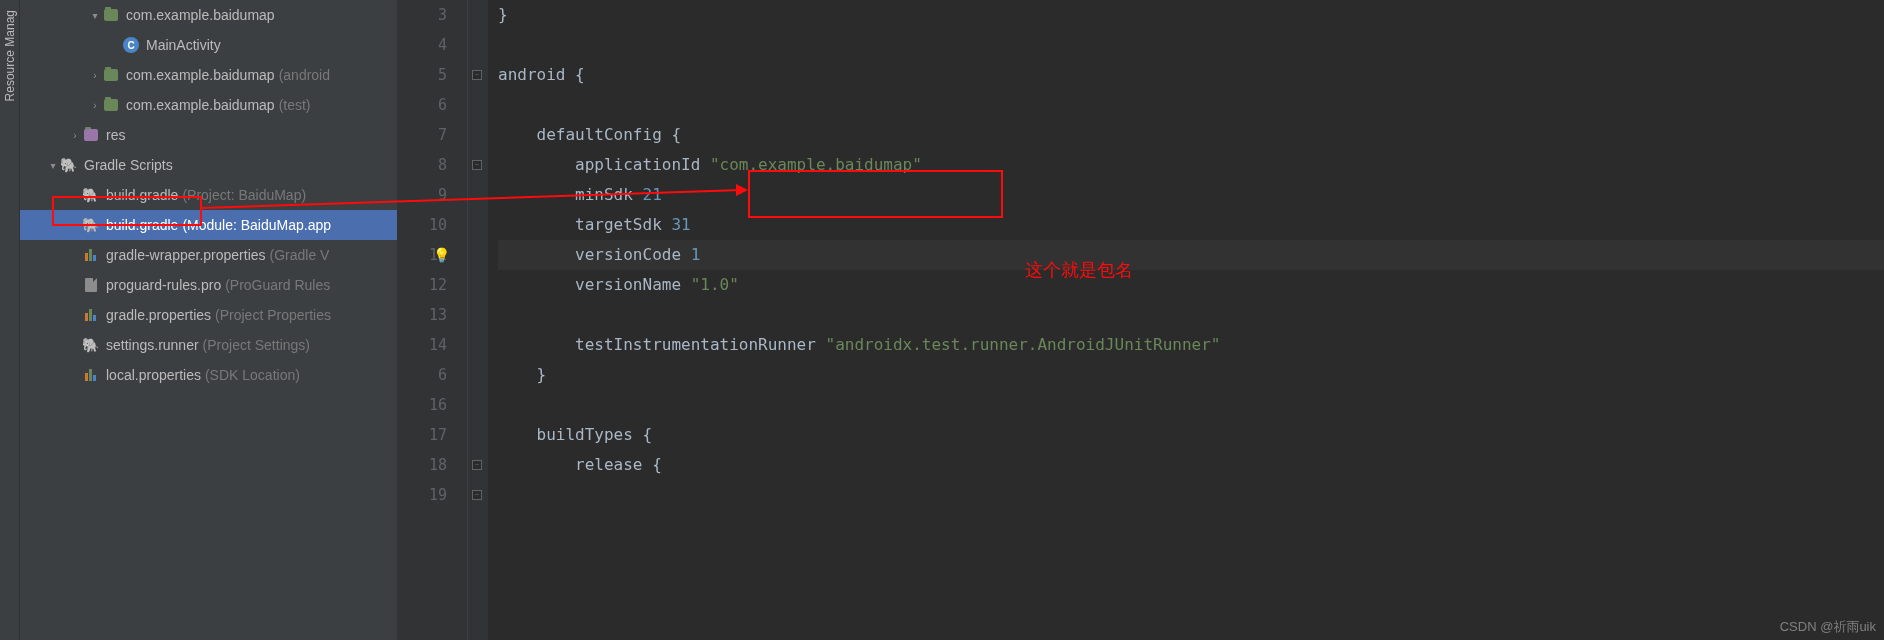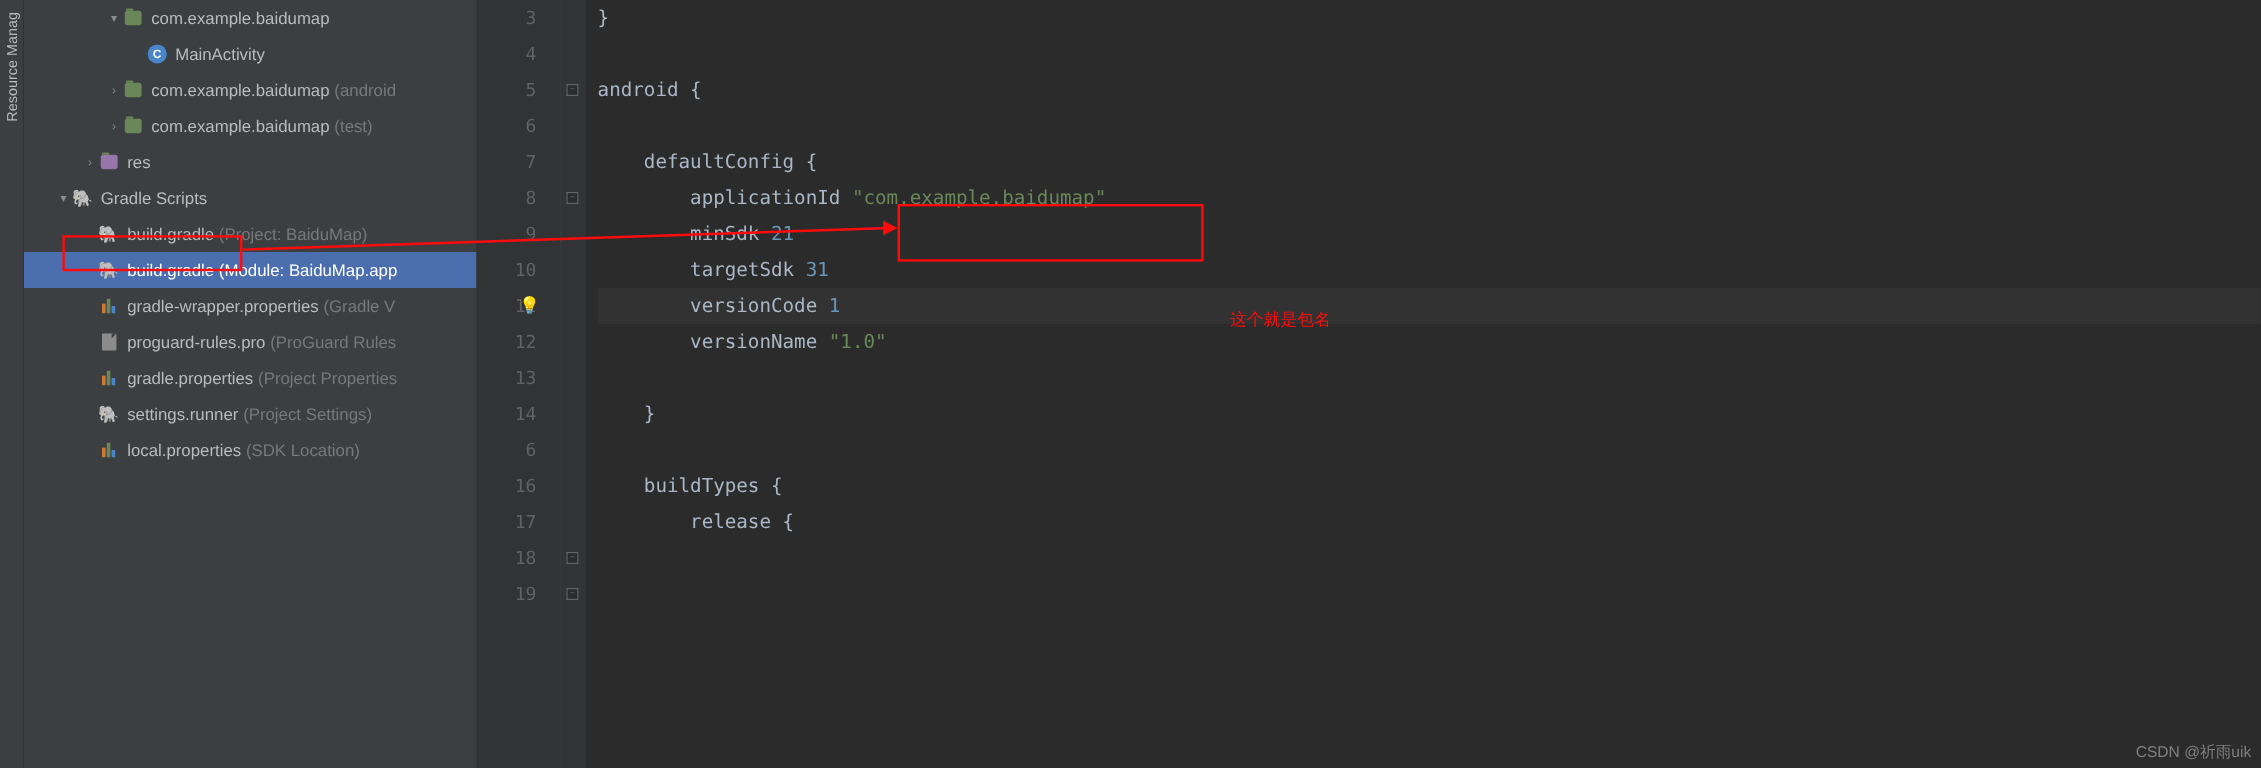--- a/index.html
+++ b/index.html
@@ -132,21 +132,21 @@
   position: absolute;
   border: 2px solid #ff0b0b;
   pointer-events: none;
 }
 .red-box-code {
   position: absolute;
   border: 2px solid #ff0b0b;
   pointer-events: none;
 }
 .red-arrow { position:absolute; pointer-events:none; }
-.red-text { position:absolute; color:#ff0b0b; font-size:14px; font-family:"Microsoft YaHei",sans-serif; }
+.red-text { position:absolute; color:#ff0b0b; font-size:18px; font-family:"Microsoft YaHei",sans-serif; }
 .watermark { position:absolute; right:8px; bottom:4px; color:#808080; font-size:13px; font-family:sans-serif; }
 </style>
 </head>
 <body>
 
 <div class="container">
   <div class="side-tab">
     <span class="side-tab-text">Resource Manag</span>
   </div>
 
@@ -288,20 +288,21 @@
       <div class="code-line"></div>
       <div class="code-line"><span class="txt">android </span><span class="txt">{</span></div>
       <div class="code-line"></div>
       <div class="code-line"><span class="txt">    defaultConfig </span><span class="txt">{</span></div>
       <div class="code-line"><span class="txt">        applicationId </span><span class="str">"com.example.baidumap"</span></div>
       <div class="code-line"><span class="txt">        minSdk </span><span class="num">21</span></div>
       <div class="code-line"><span class="txt">        targetSdk </span><span class="num">31</span></div>
       <div class="code-line current"><span class="bulb">💡</span><span class="txt">        versionCode </span><span class="num">1</span></div>
       <div class="code-line"><span class="txt">        versionName </span><span class="str">"1.0"</span></div>
       <div class="code-line"></div>
+      <div class="code-line"><span class="txt">        testInstrumentationRunner </span><span class="str">"androidx.test.runner.AndroidJUnitRunner"</span></div>
       <div class="code-line"><span class="txt">    }</span></div>
       <div class="code-line"></div>
       <div class="code-line"><span class="txt">    buildTypes </span><span class="txt">{</span></div>
       <div class="code-line"><span class="txt">        release </span><span class="txt">{</span></div>
     </div>
   </div>
 </div>
 
 <div class="red-box-tree" style="left:52px; top:196px; width:150px; height:30px;"></div>
 <div class="red-box-code" style="left:748px; top:170px; width:255px; height:48px;"></div>

